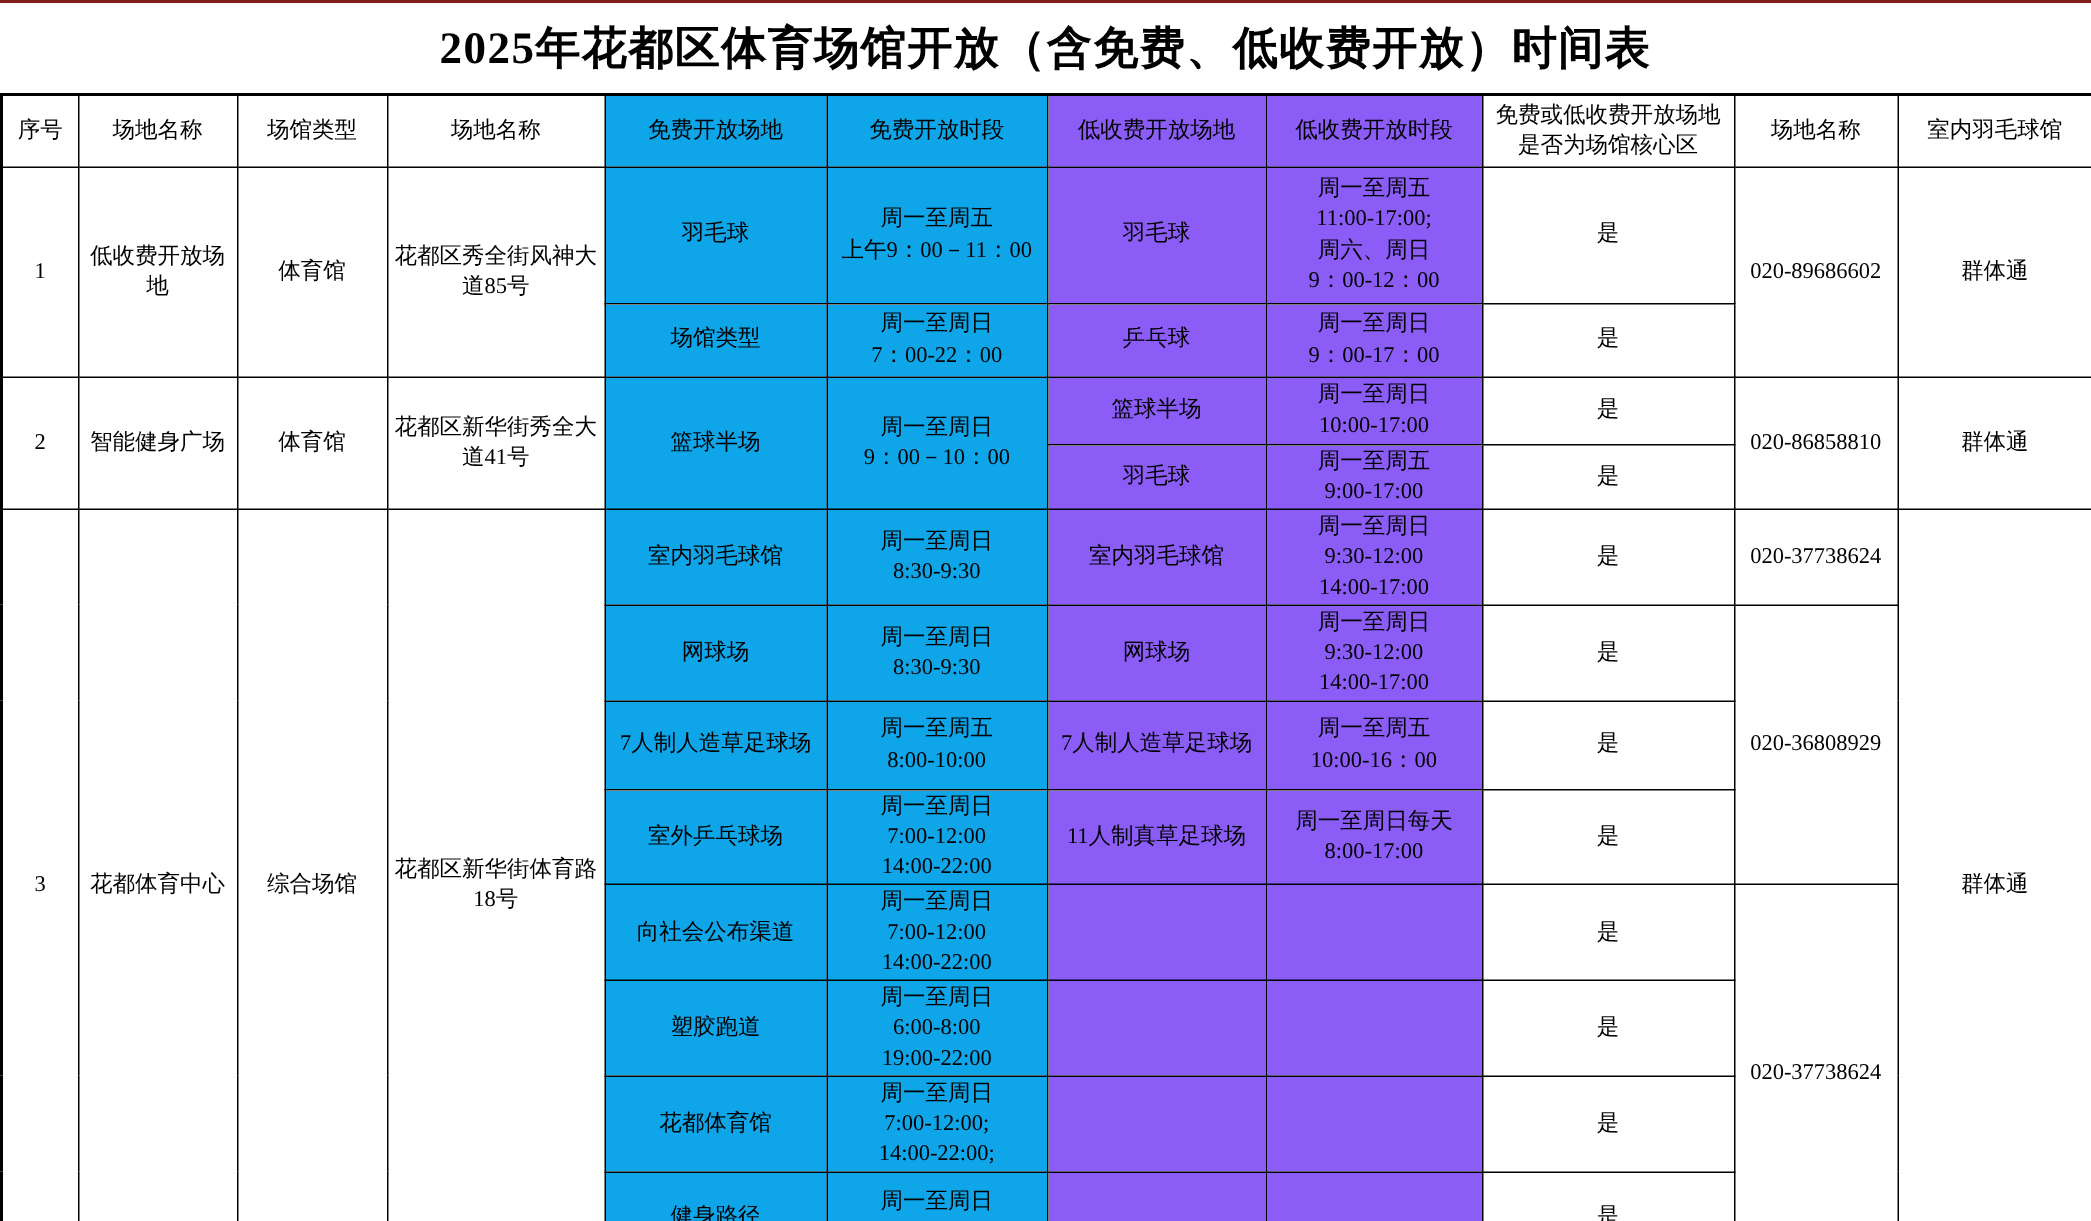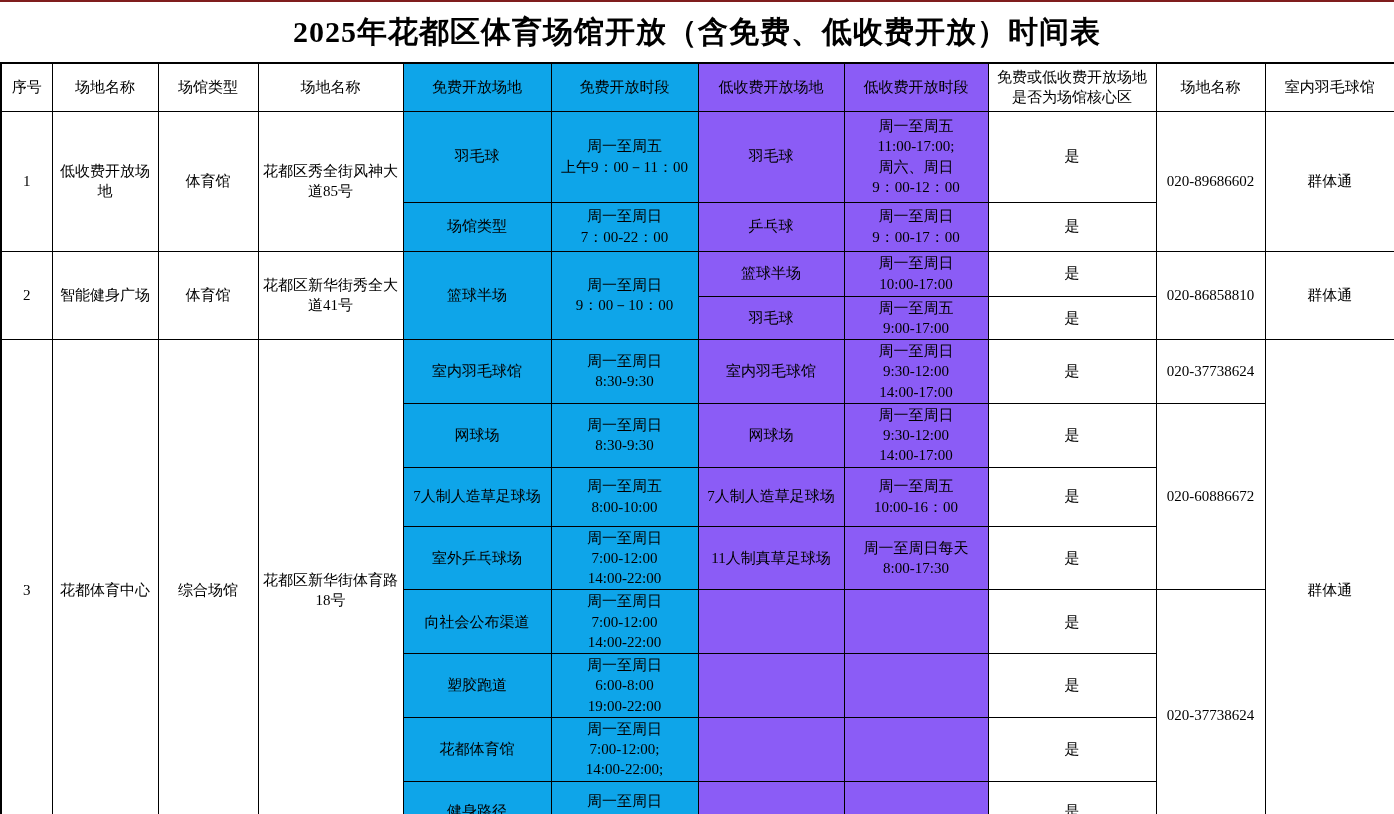--- a/index.html
+++ b/index.html
@@ -145,41 +145,41 @@
 
     <tr style="height:60px">
       <td class="free">网球场</td>
       <td class="free">周一至周日
 8:30-9:30</td>
       <td class="low">网球场</td>
       <td class="low">周一至周日
 9:30-12:00
 14:00-17:00</td>
       <td>是</td>
-      <td rowspan="3">020-60886672</td>
+      <td rowspan="3">020-36808929</td>
     </tr>
 
     <tr style="height:59px">
       <td class="free">7人制人造草足球场</td>
       <td class="free">周一至周五
 8:00-10:00</td>
       <td class="low">7人制人造草足球场</td>
       <td class="low">周一至周五
 10:00-16：00</td>
       <td>是</td>
     </tr>
 
     <tr style="height:61px">
       <td class="free">室外乒乓球场</td>
       <td class="free">周一至周日
 7:00-12:00
 14:00-22:00</td>
       <td class="low">11人制真草足球场</td>
       <td class="low">周一至周日每天
-8:00-17:30</td>
+8:00-17:00</td>
       <td>是</td>
     </tr>
 
     <tr style="height:60px">
       <td class="free">向社会公布渠道</td>
       <td class="free">周一至周日
 7:00-12:00
 14:00-22:00</td>
       <td class="low"></td>
       <td class="low"></td>

